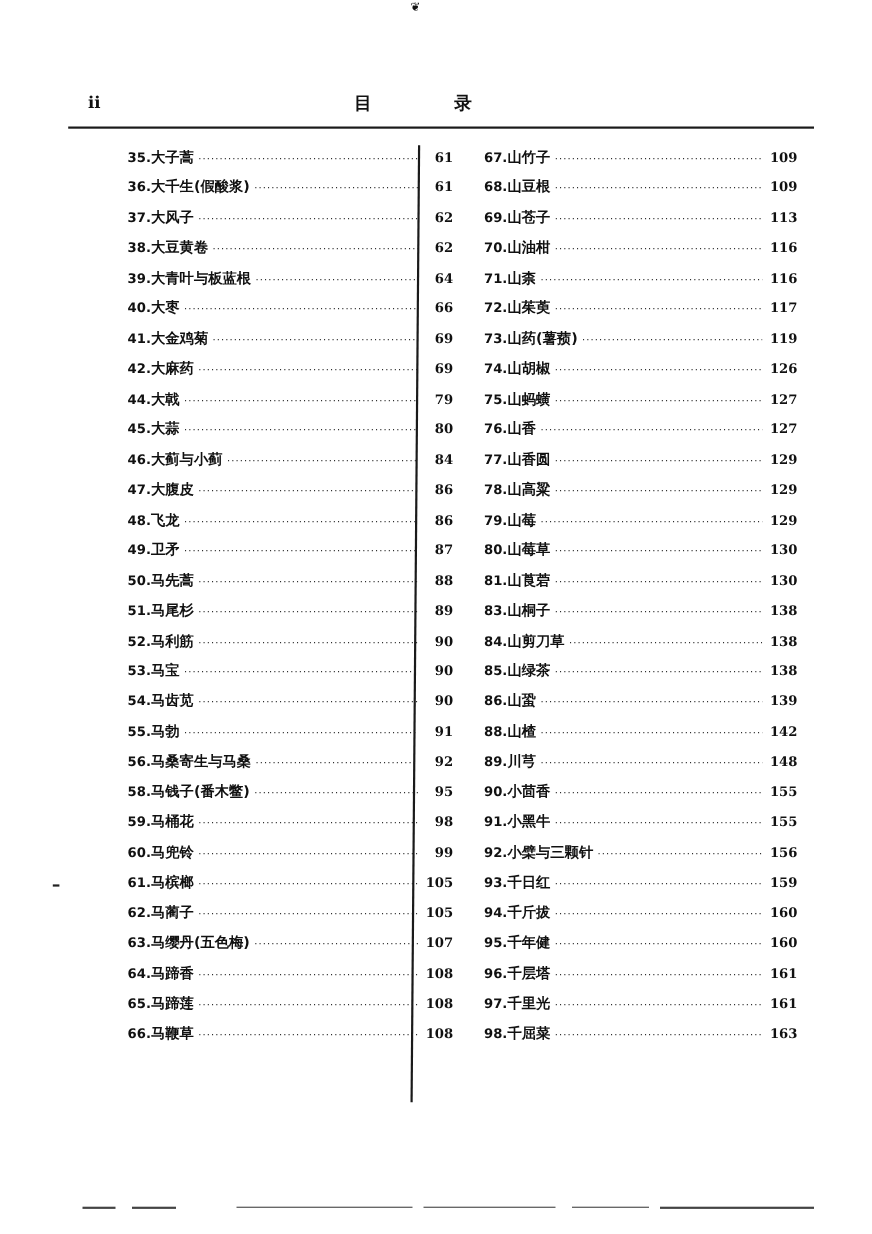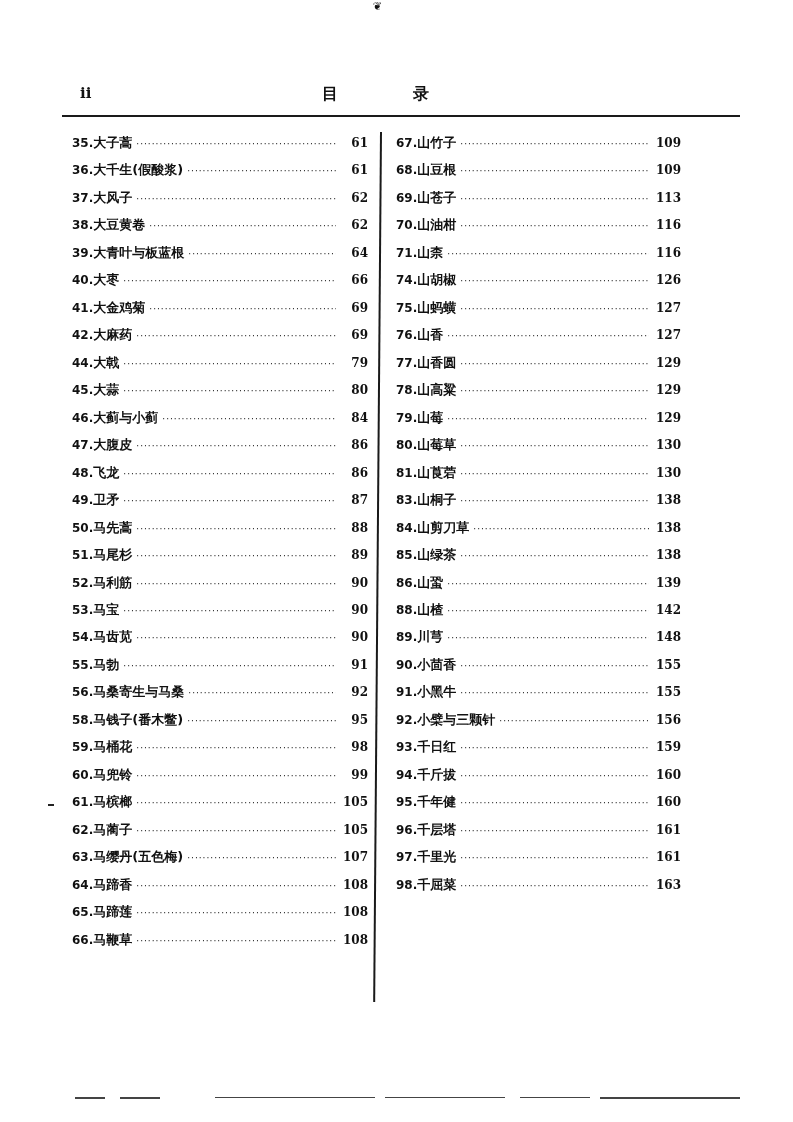--- a/index.html
+++ b/index.html
@@ -5,21 +5,21 @@
   html, body { margin:0; padding:0; background:#ffffff; }
   body { width:793px; height:1122px; position:relative; overflow:hidden;
          font-family:"DejaVu Sans", "Liberation Sans", sans-serif; color:#111; }
   .top-mark { position:absolute; left:373px; top:0px; font-size:11px; font-weight:bold; color:#111; }
   .header { position:absolute; top:84px; left:70px; width:660px; height:24px; }
   .page-num { position:absolute; left:10px; top:0; font-family:"DejaVu Serif", serif; font-weight:bold; font-size:15px; }
   .title-a { position:absolute; left:252px; top:0; font-size:16px; font-weight:bold; }
   .title-b { position:absolute; left:343px; top:0; font-size:16px; font-weight:bold; }
   .rule { position:absolute; left:62px; top:115px; width:678px; height:2px; background:#1a1a1a; }
   .divider { position:absolute; left:380px; top:132px; width:2px; height:870px; background:#1a1a1a; transform:rotate(0.45deg); transform-origin:top left; }
-  .col { position:absolute; top:134px; }
+  .col { position:absolute; top:134px;margin-left:44px; }
   .col-left { left:72px; width:296px; }
   .col-right { left:396px; width:285px; }
   .entry { display:flex; align-items:baseline; height:27.48px; font-size:13px; white-space:nowrap; }
   .entry .num { font-weight:bold; font-family:"DejaVu Sans", sans-serif; font-size:12px; }
   .entry .name { font-weight:bold; }
   .entry .dots { flex:1; overflow:hidden; margin:0 6px 0 4px; font-size:9px; letter-spacing:1px; color:#222; }
   .entry .dots::before { content:"·····································································································"; }
   .entry .page { font-weight:bold; font-family:"DejaVu Serif", serif; font-size:12px; text-align:right; min-width:26px; }
   .left-tick { position:absolute; left:48px; top:804px; width:6px; height:2px; background:#222; }
   .bottom-scan { position:absolute; top:1097px; height:2px; background:#444; }
@@ -245,20 +245,32 @@
       <span class="dots"></span>
       <span class="page">116</span>
     </div>
     <div class="entry">
       <span class="num">71.</span>
       <span class="name">山柰</span>
       <span class="dots"></span>
       <span class="page">116</span>
     </div>
     <div class="entry">
+      <span class="num">72.</span>
+      <span class="name">山茱萸</span>
+      <span class="dots"></span>
+      <span class="page">117</span>
+    </div>
+    <div class="entry">
+      <span class="num">73.</span>
+      <span class="name">山药(薯蓣)</span>
+      <span class="dots"></span>
+      <span class="page">119</span>
+    </div>
+    <div class="entry">
       <span class="num">74.</span>
       <span class="name">山胡椒</span>
       <span class="dots"></span>
       <span class="page">126</span>
     </div>
     <div class="entry">
       <span class="num">75.</span>
       <span class="name">山蚂蟥</span>
       <span class="dots"></span>
       <span class="page">127</span>

